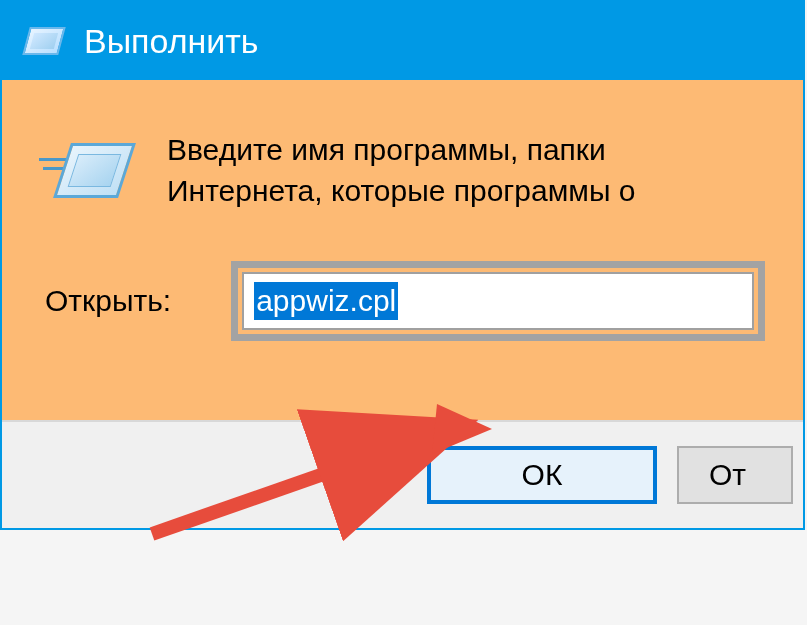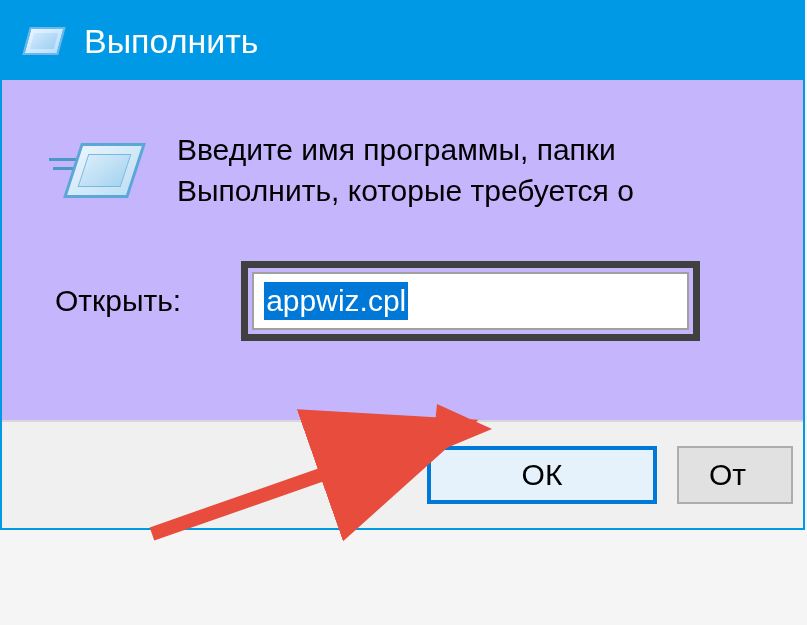--- a/index.html
+++ b/index.html
@@ -53,22 +53,22 @@
     }
     
     .titlebar-text {
       color: #ffffff;
       font-size: 34px;
       font-weight: 400;
       text-align: right;
     }
     
     .content-area {
-      background: #c4b5fd;
-      padding: 50px 0 0 15px;
+      background: #fdba74;
+      padding: 50px 0 0 5px;
       min-height: 340px;
       position: relative;
     }
     
     .info-row {
       display: flex;
       align-items: flex-start;
       padding-left: 40px;
       gap: 40px;
       margin-bottom: 50px;
@@ -141,23 +141,23 @@
       padding-left: 38px;
       gap: 60px;
     }
     
     .input-label {
       font-size: 30px;
       color: #000000;
     }
     
     .input-highlight-box {
-      border: 7px solid #404040;
+      border: 7px solid #a3a3a3;
       padding: 4px;
-      width: 459px;
+      width: 534px;
     }
     
     .input-value-selected {
       background: #0078d7;
       color: #ffffff;
       padding: 2px 2px;
       display: inline-block;
     }
     
     .input-value-wrapper {
@@ -228,21 +228,21 @@
 
   <div class="content-area">
 
     <div class="info-row">
       <div class="run-icon">
         <div class="run-icon-lines"></div>
         <div class="run-icon-main"></div>
       </div>
       <div class="info-text">
         <span>Введите имя программы, папки</span><br>
-        <span>Выполнить, которые требуется о</span>
+        <span>Интернета, которые программы о</span>
       </div>
     </div>
 
     <div class="input-row">
       <div class="input-label">Открыть:</div>
       <div class="input-highlight-box">
         <div class="input-value-wrapper">
           <span class="input-value-selected">appwiz.cpl</span>
         </div>
       </div>

